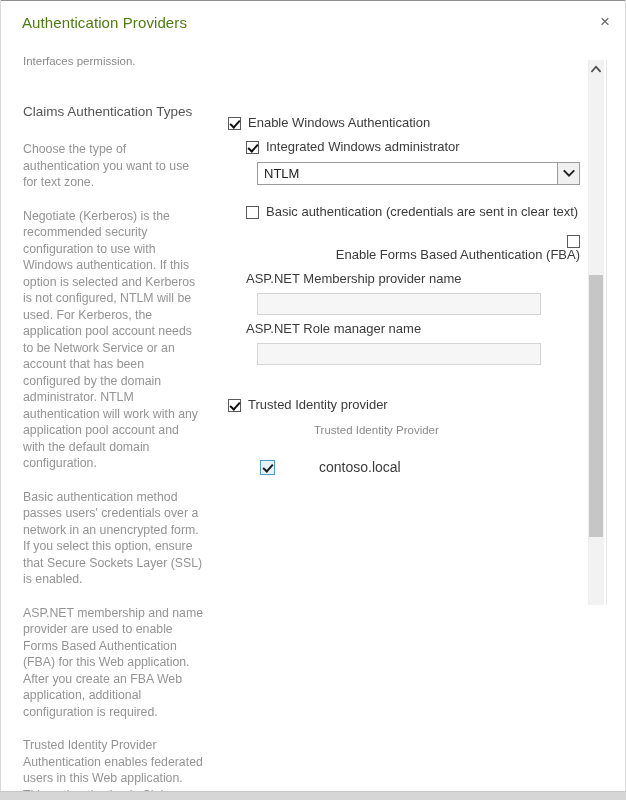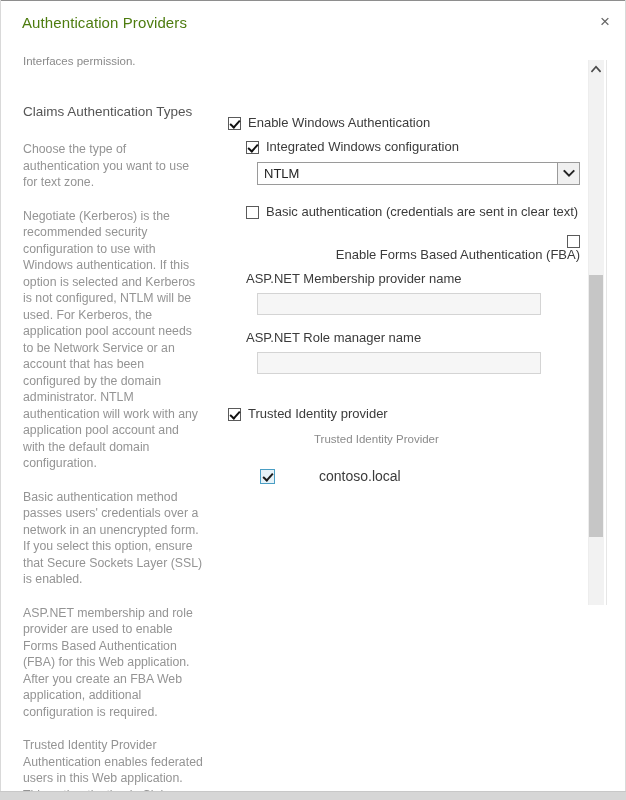--- a/index.html
+++ b/index.html
@@ -280,35 +280,35 @@
   </div>
   <div class="scroll-thumb"></div>
   <div class="scroll-right-edge"></div>
 
   <div class="left-col">
     <p class="lead-text">Interfaces permission.</p>
     <div class="section-head">Claims Authentication Types</div>
     <p class="desc-para first">Choose the type of authentication you want to use for text zone.</p>
     <p class="desc-para">Negotiate (Kerberos) is the recommended security configuration to use with Windows authentication. If this option is selected and Kerberos is not configured, NTLM will be used. For Kerberos, the application pool account needs to be Network Service or an account that has been configured by the domain administrator. NTLM authentication will work with any application pool account and with the default domain configuration.</p>
     <p class="desc-para">Basic authentication method passes users' credentials over a network in an unencrypted form. If you select this option, ensure that Secure Sockets Layer (SSL) is enabled.</p>
-    <p class="desc-para">ASP.NET membership and role provider are used to enable Forms Based Authentication (FBA) for this Web application. After you create an FBA Web application, additional configuration is required.</p>
+    <p class="desc-para">ASP.NET membership and name provider are used to enable Forms Based Authentication (FBA) for this Web application. After you create an FBA Web application, additional configuration is required.</p>
     <p class="desc-para">Trusted Identity Provider Authentication enables federated users in this Web application. This authentication is Claims token based and the user is redirected to a login form for authentication.</p>
 
   </div>
 
   <div class="form-col">
 
     <div class="row" style="margin-top:0;">
       <input type="checkbox" class="cb" id="cb-win" checked="" style="">
       <label class="cb-label" for="cb-win">Enable Windows Authentication</label>
     </div>
 
     <div class="row" style="margin-top:10px; margin-left:18px;">
       <input type="checkbox" class="cb" id="cb-iwa" checked="" style="">
-      <label class="cb-label" for="cb-iwa">Integrated Windows configuration</label>
+      <label class="cb-label" for="cb-iwa">Integrated Windows administrator</label>
     </div>
 
     <div class="sel-wrap" style="margin-top:8px; margin-left:29px;border-radius:10px;">
       <select class="sel">
         <option>NTLM</option>
       </select>
       <div class="sel-arrow">
         <svg width="12" height="9" viewBox="0 0 12 9" xmlns="http://www.w3.org/2000/svg">
           <path d="M1.4 2 L6 6.6 L10.6 2" stroke="#222222" stroke-width="1.9" fill="none" stroke-linecap="square"></path>
         </svg>
@@ -323,21 +323,21 @@
     <div class="row" style="margin-top:16px;flex-direction:column;">
       <input type="checkbox" class="cb" id="cb-fba" style="">
       <label class="cb-label" for="cb-fba">Enable Forms Based Authentication (FBA)</label>
     </div>
 
     <div style="margin-top:9px; margin-left:18px;">
       <div class="field-label">ASP.NET Membership provider name</div>
       <input type="text" class="txt" style="margin-top: 6px; margin-left: 11px;" placeholder="">
     </div>
 
-    <div style="margin-top:15px; margin-left:18px;">
+    <div style="margin-top:6px; margin-left:18px;">
       <div class="field-label">ASP.NET Role manager name</div>
       <input type="text" class="txt" style="margin-top: 6px; margin-left: 11px;" placeholder="">
     </div>
 
     <div class="row" style="margin-top:33px;">
       <input type="checkbox" class="cb" id="cb-tip" checked="" style="">
       <label class="cb-label" for="cb-tip">Trusted Identity provider</label>
     </div>
 
     <div class="tip-label" style="margin-top:11px; margin-left:86px;">Trusted Identity Provider</div>

